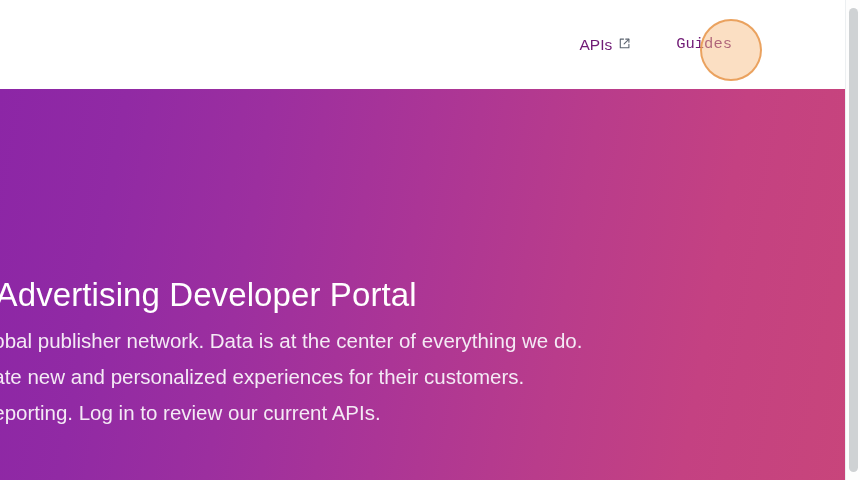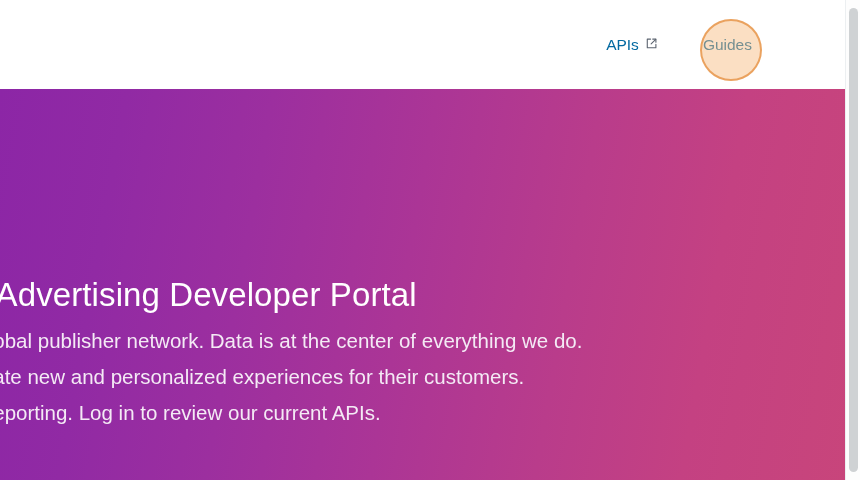--- a/index.html
+++ b/index.html
@@ -19,27 +19,27 @@
     width:845px; height:89px;
     background:#ffffff;
     display:flex; align-items:center; justify-content:flex-end;
   }
   .nav {
     display:flex; align-items:center; gap:0;
     padding-right:73px;
   }
   .nav-link {
     display:inline-flex; align-items:center; gap:7px;
-    color:#0369a1; font-size:15.5px; line-height:1;
+    color:#701a75; font-size:15.5px; line-height:1;
     text-decoration:none; cursor:pointer;
     padding:8px 0;
     margin-right:46px;
     white-space:nowrap;
   }
-  .nav-link:last-of-type { margin-right:20px; }
+  .nav-link:last-of-type { margin-right:40px;font-family:Liberation Mono, monospace; }
   .ext-icon { display:inline-block; width:11px; height:11px; position:relative; top:-1px; }
   .ext-icon svg { display:block; }
 
   .login-btn {
     display:inline-flex; align-items:center; justify-content:center;
     width:88px; height:29px;
     background:#4e1fbd;
     border:1px solid #2a2ad6;
     border-radius:3px;
     color:#ffffff; font-size:15px; line-height:1;

